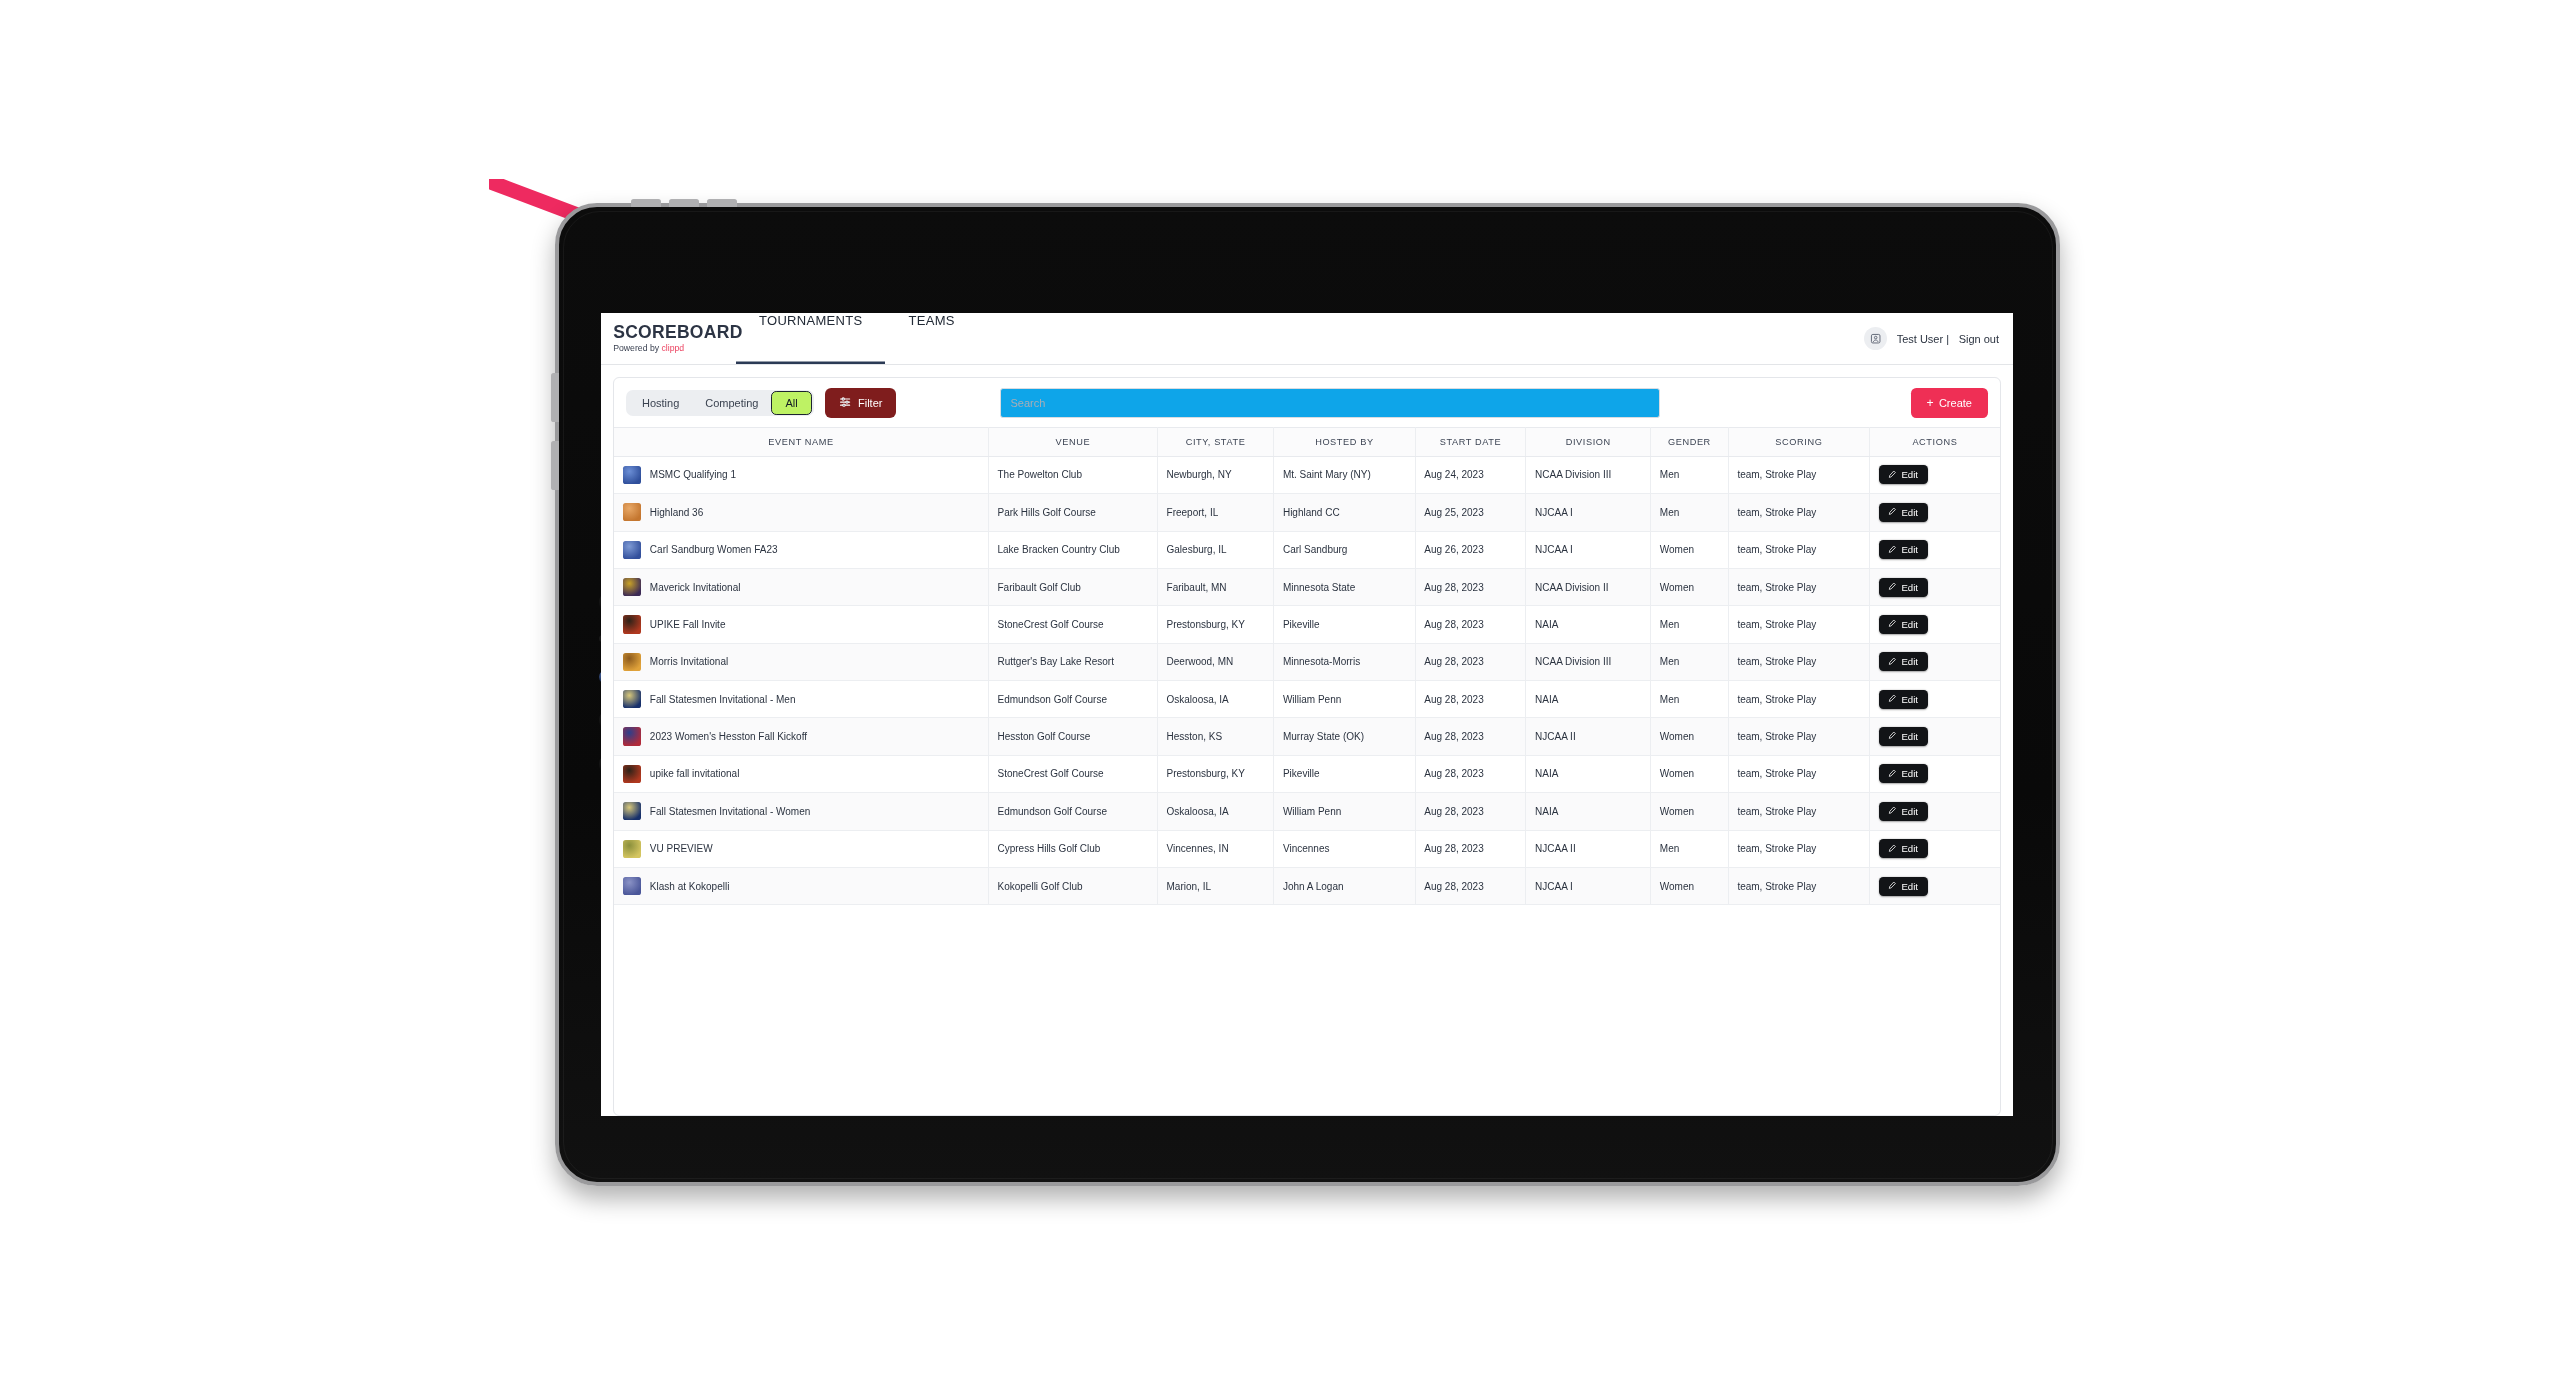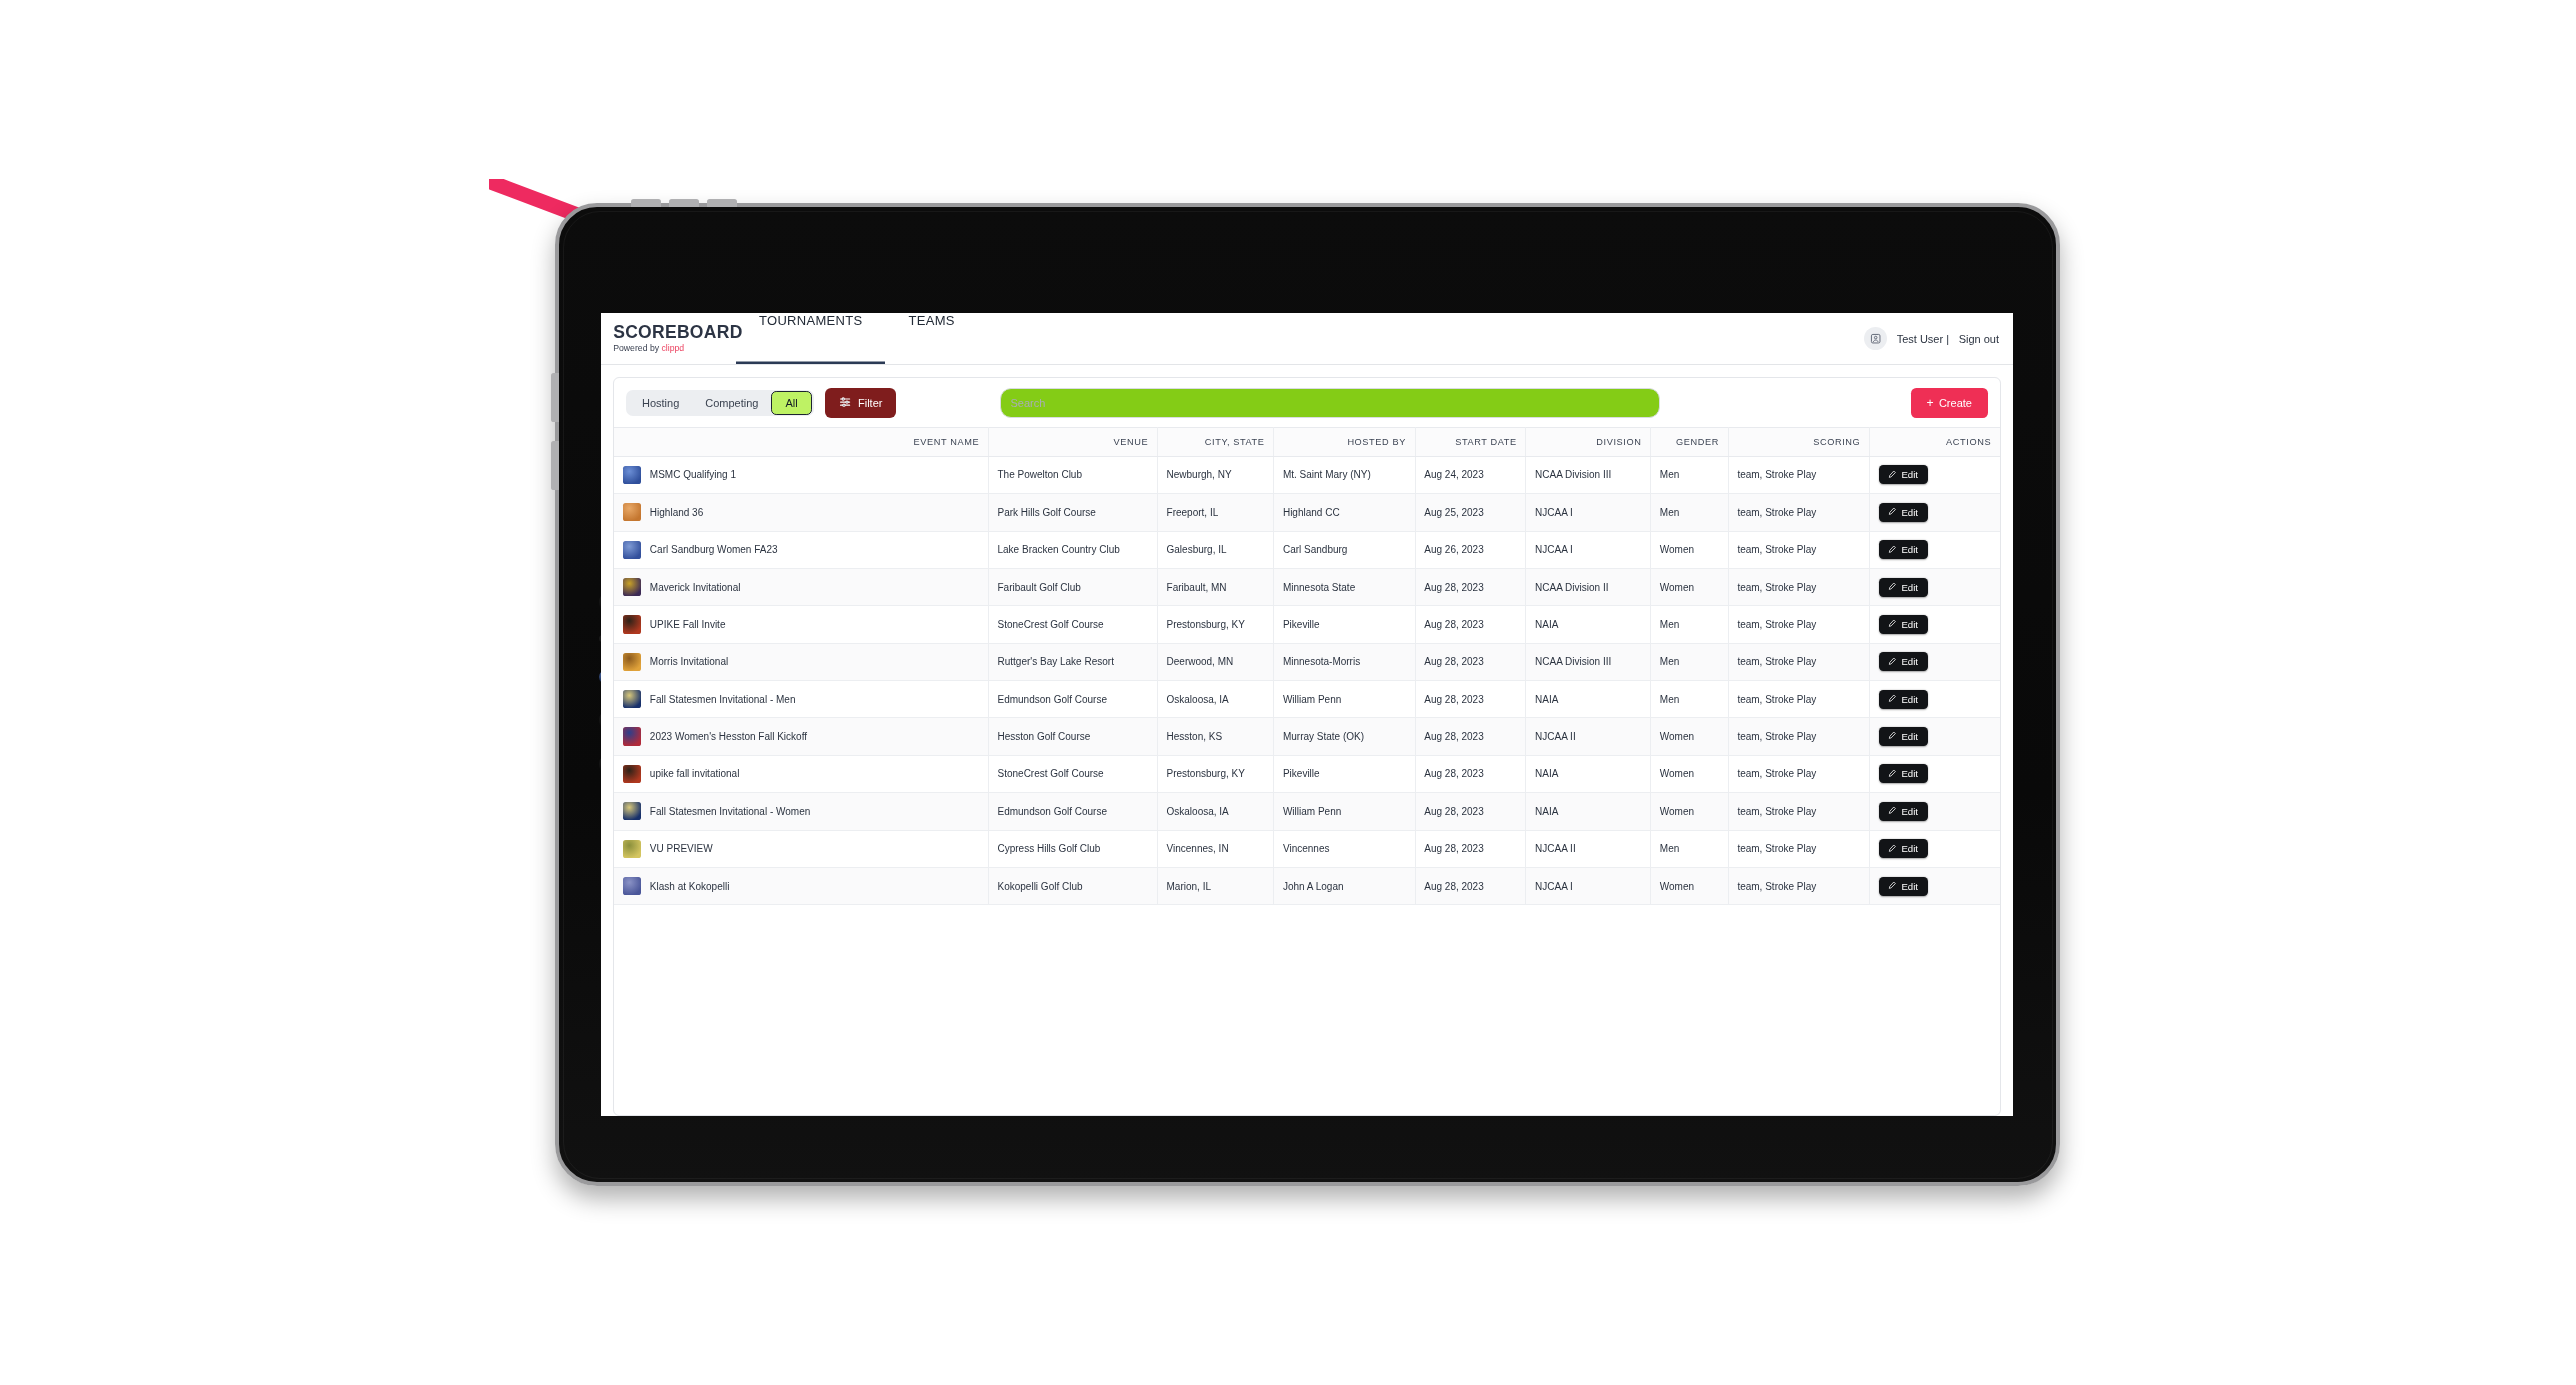--- a/index.html
+++ b/index.html
@@ -158,41 +158,41 @@
   .filter-btn {
     display:flex; align-items:center; gap:7px;
     background:#7f1d1d; color:#fff; border-radius:6.1px;
     height:30px; padding: 0 14px; font-size:11px; cursor:pointer;
   }
   .filter-btn svg { width:12.2px; height:12.2px; }
 
   .search-wrap { margin-left: 93px; flex: 0 0 auto; }
   .search-input {
     width: 660px; height: 30px;
-    border:0.9px solid #d9dce1; border-radius:11px;
+    border:0.9px solid #d9dce1; border-radius:3px;
     padding: 0 9.6px; font-size:11px; color:#2b3340;
-    font-family:"Liberation Sans", sans-serif; background:#84cc16;
+    font-family:"Liberation Sans", sans-serif; background:#0ea5e9;
     outline:none;
   }
   .search-input::placeholder { color:#a8adb6; }
 
   .create-btn {
     margin-left:auto;
     display:flex; align-items:center; justify-content:center; gap:5.2px;
     background:#ef2f55; color:#ffffff; border:none; border-radius:5.2px;
     height:30px; padding:0 15.7px; font-size:11px; cursor:pointer;
     font-family:"Liberation Sans", sans-serif;
   }
   .create-plus { font-size:12.2px; line-height:1; }
 
   
   .table-scroll { flex:1; overflow:hidden; }
   table { width:100%; border-collapse: collapse; table-layout: fixed; }
   thead th {
-    text-align:right; font-size:9.2px; font-weight:400; color:#3c4453;
+    text-align:center; font-size:9.2px; font-weight:400; color:#3c4453;
     letter-spacing:0.6px; padding: 8.7px 8.7px;
     background:#fbfbfc;
     border-top:0.9px solid #e8eaee; border-bottom:0.9px solid #e8eaee;
     border-right:0.9px solid #eceef1;
     white-space:nowrap;
   }
   thead th:last-child { border-right:none; }
   tbody td {
     font-size: 10px; color:#2b3340; padding: 8.7px;
     border-bottom:0.9px solid #eceef1; border-right:0.9px solid #eceef1;

